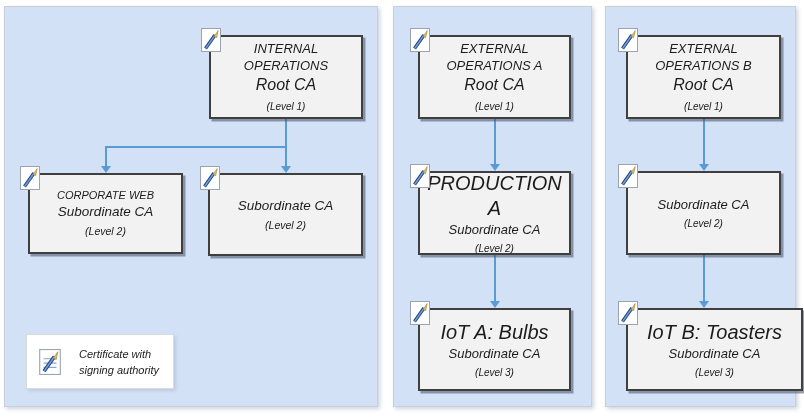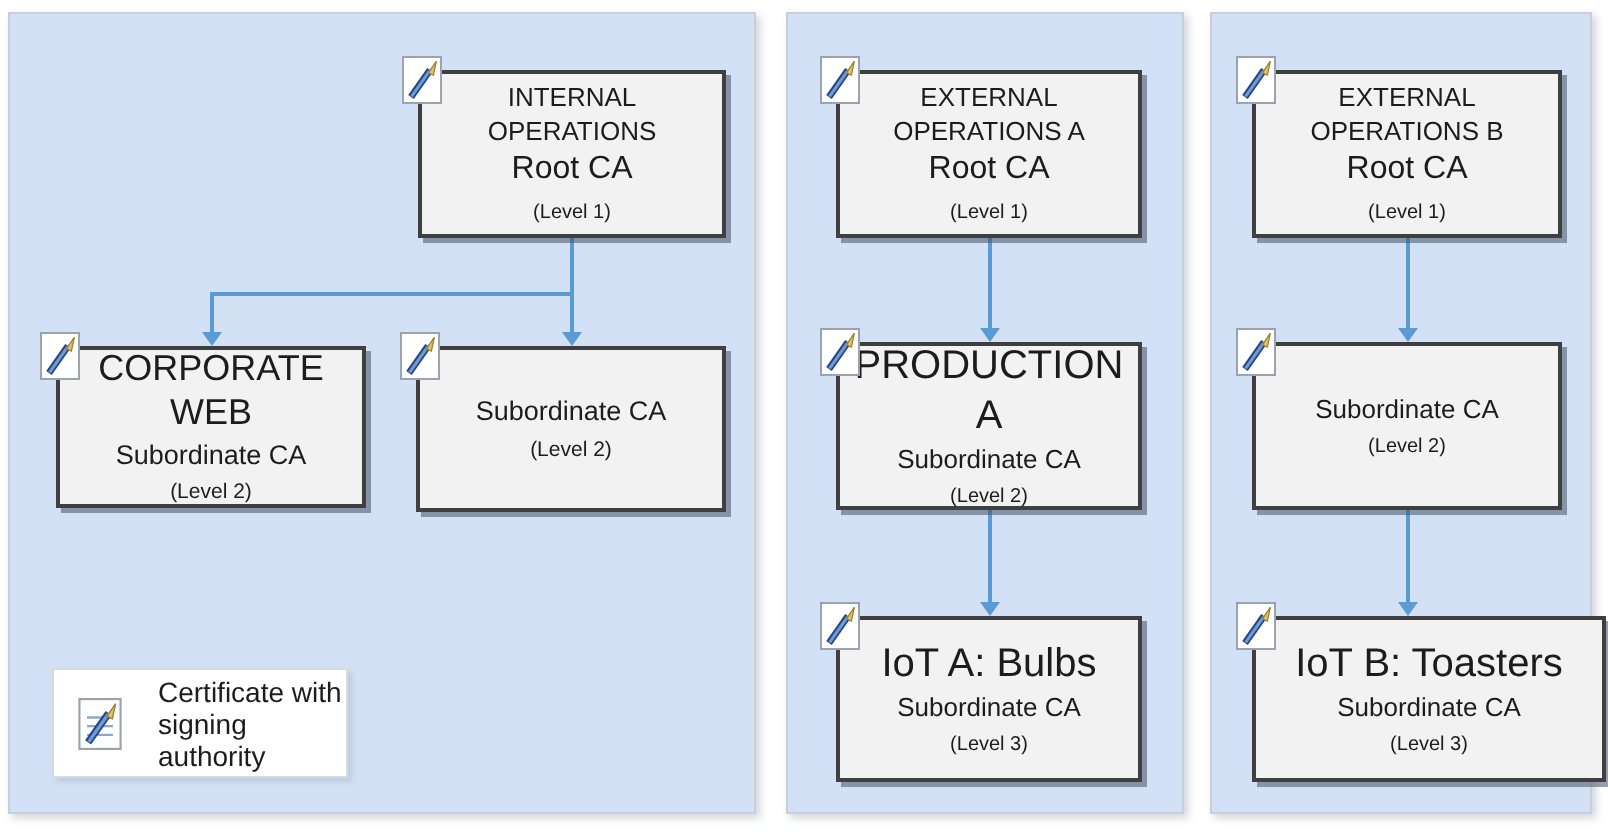--- a/index.html
+++ b/index.html
@@ -1,40 +1,40 @@
 <!DOCTYPE html>
 <html style="--panel-bg: #d3e1f6; --panel-border: #c9ced8; --box-bg: #f2f2f2; --box-border: #3f3f3f; --connector: #5b9bd5; --text: #1c1c1c; --legend-bg: #ffffff;"><head>
 <meta charset="utf-8">
 <style>
   html,body{margin:0;padding:0;}
   body{
     width:804px;height:419px;overflow:hidden;background:#ffffff;
     font-family:"Liberation Sans", sans-serif;color:var(--text,#1c1c1c);
   }
-  .stage{position:relative;width:804px;height:419px;background:#ffffff;}
+  .stage{position:relative;width:804px;height:419px;background:#ffffff;font-style:italic;}
   .panel{
     position:absolute;
     background:var(--panel-bg,#d3e1f6);
     border:1px solid var(--panel-border,#c9ced8);
     box-shadow:2px 2px 4px rgba(150,160,175,.45);
     box-sizing:border-box;
   }
   .ca-box{
     position:absolute;
     background:var(--box-bg,#f2f2f2);
     border:2px solid var(--box-border,#3f3f3f);
     box-shadow:2.5px 2.5px 0 rgba(70,82,102,.55);
     box-sizing:border-box;
     display:flex;flex-direction:column;align-items:center;justify-content:center;
     text-align:center;
   }
   .ca-title{font-size:13px;line-height:1.25;max-width:146px;}
   .ca-sub{font-size:16px;line-height:1.3;margin-top:1px;}
   .ca-level{font-size:10px;line-height:1.3;margin-top:4px;}
-  .size-lg .ca-title{font-size:18px;}
+  .size-lg .ca-title{font-size:11px;}
   .size-lg .ca-sub{font-size:13.5px;}
   .size-lg .ca-level{font-size:10.5px;}
   .size-md .ca-title{font-size:20px;}
   .size-md .ca-sub{font-size:13px;}
   .pen-badge{position:absolute;left:-10px;top:-9px;width:20px;height:24px;}
   .vline{position:absolute;width:1.5px;background:var(--connector,#5b9bd5);}
   .hline{position:absolute;height:1.5px;background:var(--connector,#5b9bd5);}
   .arrow-down{
     position:absolute;width:0;height:0;
     border-left:5px solid transparent;border-right:5px solid transparent;
@@ -42,21 +42,21 @@
   }
   .legend{
     position:absolute;
     background:var(--legend-bg,#ffffff);
     border:1px solid #d8dadd;
     box-shadow:2px 2px 3px rgba(150,160,175,.35);
     box-sizing:border-box;
     display:flex;align-items:center;
   }
   .legend .icon-wrap{margin-left:12px;display:block;width:22px;height:26px;}
-  .legend-text{margin-left:18px;font-size:14px;line-height:16px;}
+  .legend-text{margin-left:18px;font-size:11px;line-height:16px;}
 </style>
 </head>
 <body>
 
 <div class="stage">
 
   <section class="panel" style="left:4px;top:6px;width:374px;height:401px">
 
     <div class="vline" style="left:280px;top:112px;height:47px"></div>
     <div class="hline" style="left:100px;top:139px;width:181px"></div>

